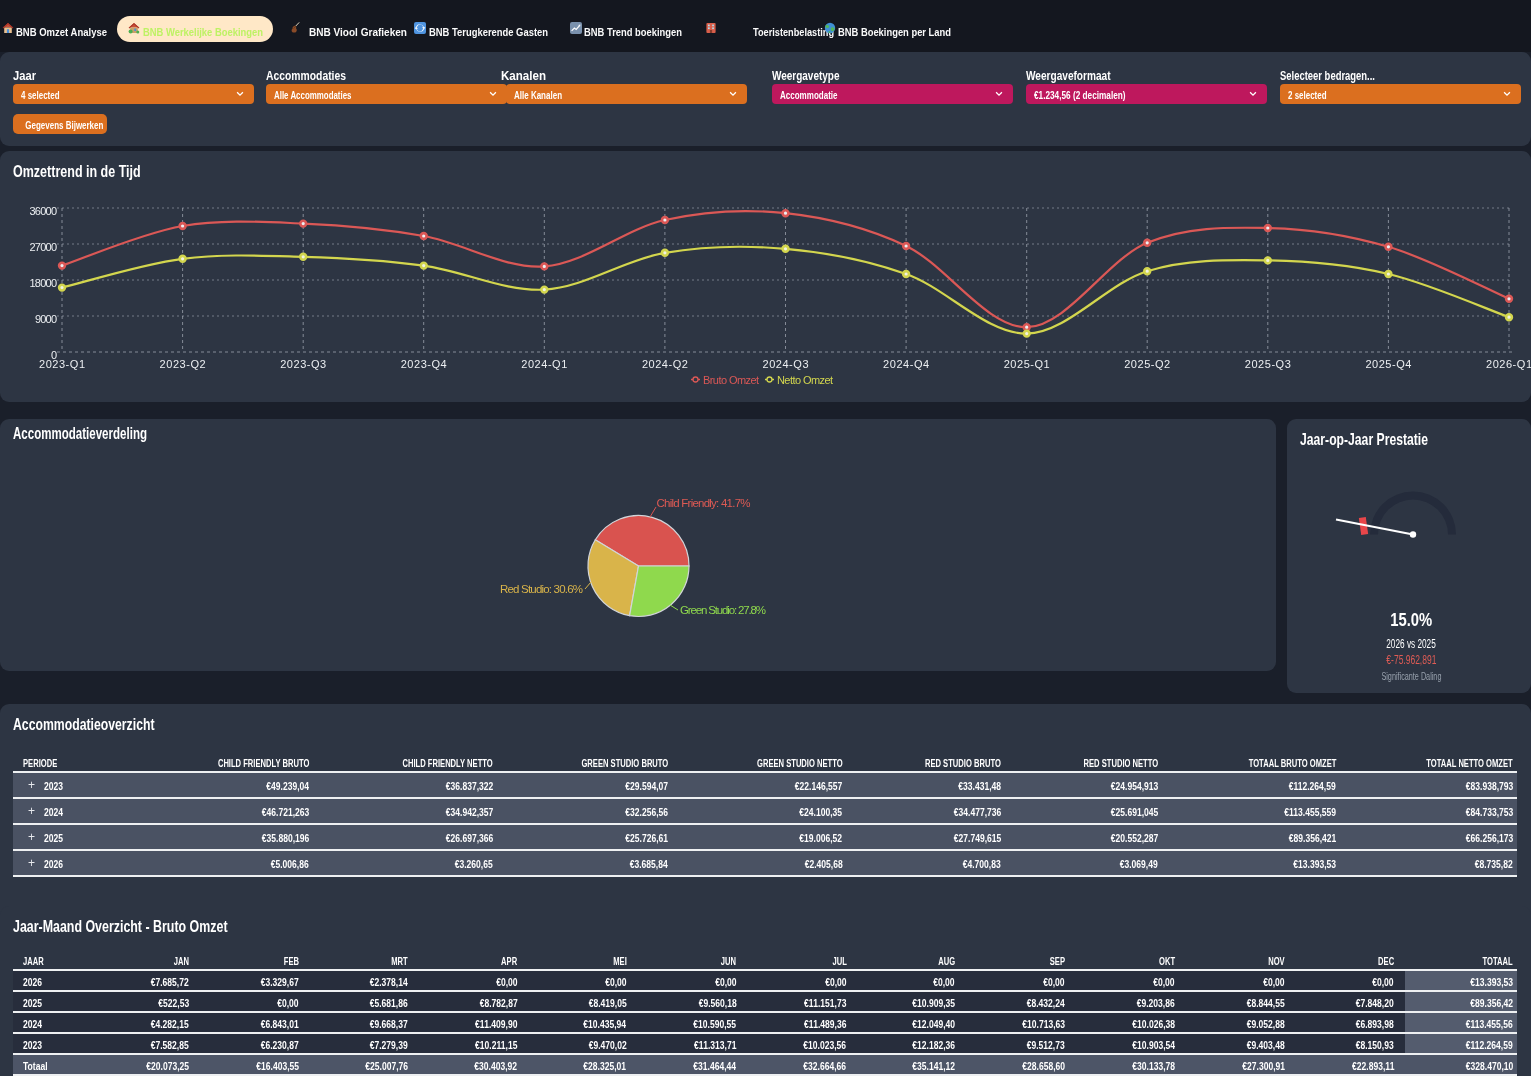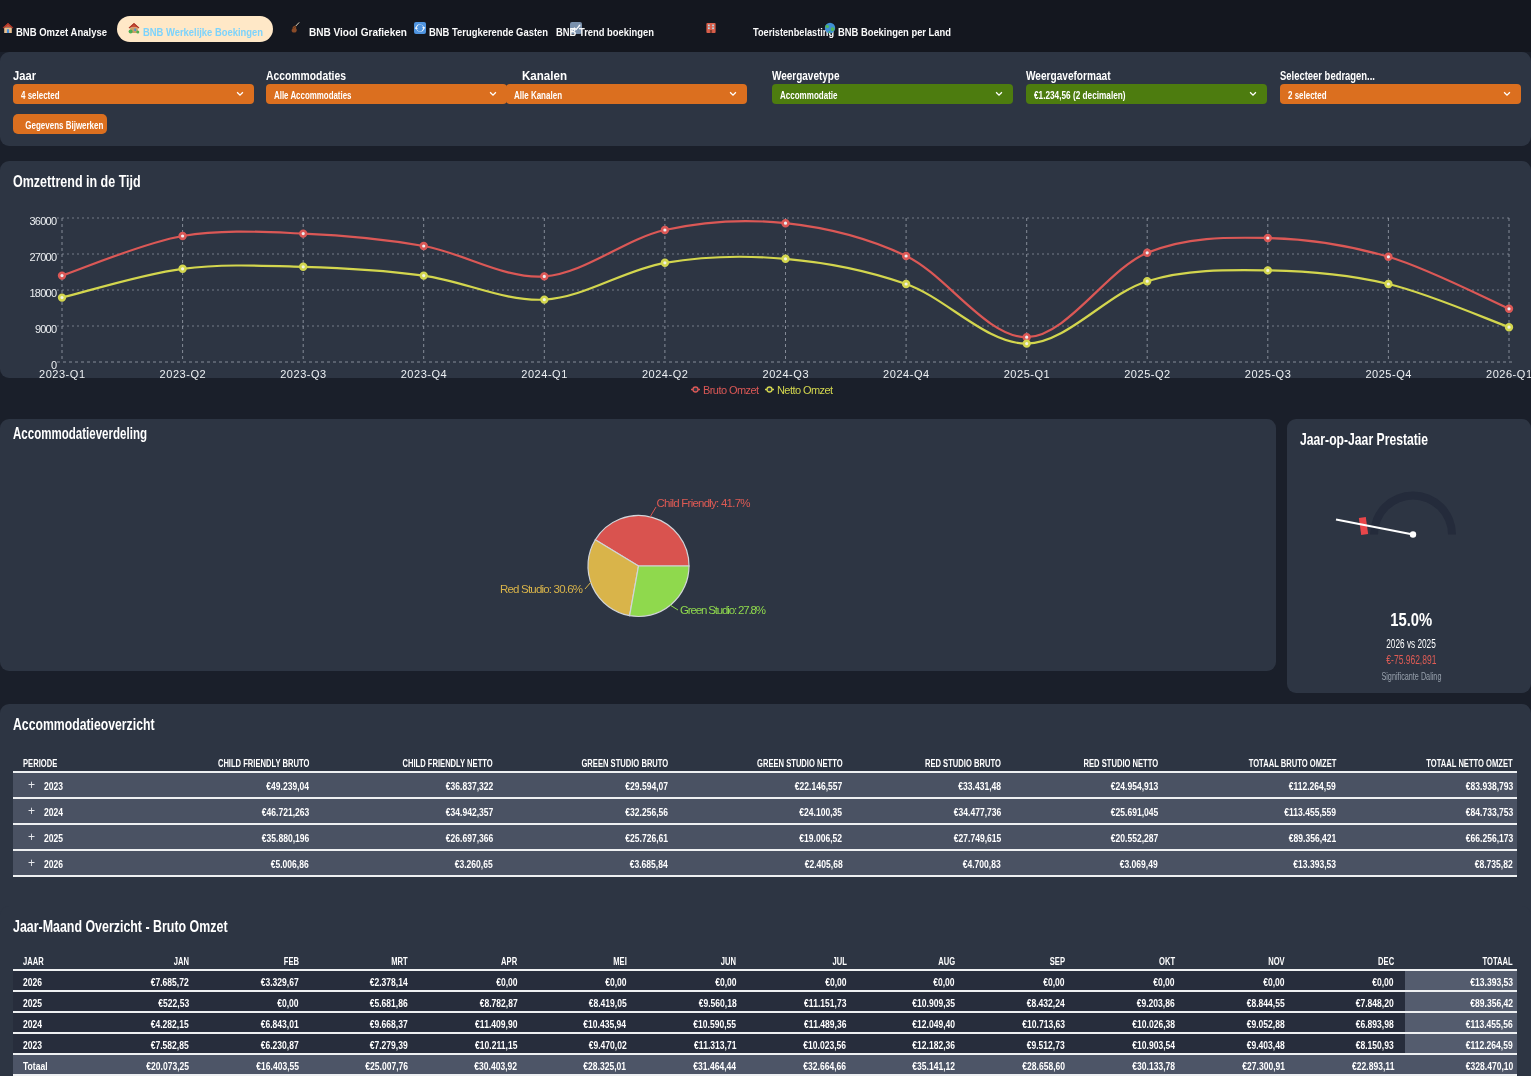--- a/index.html
+++ b/index.html
@@ -1,25 +1,25 @@
 <!DOCTYPE html>
 <html><head><meta charset="utf-8"><style>
 *{margin:0;padding:0;box-sizing:border-box}
 body{width:1531px;height:1076px;background:#1a1f2a;font-family:'Liberation Sans',sans-serif;overflow:hidden;position:relative}
 .sp{display:inline-block;white-space:nowrap}
 .navbg{position:absolute;left:0;top:0;width:1531px;height:52px;background:#14171f}
 .panel{position:absolute;left:0;width:1531px;background:#2d3543;border-radius:9px}
 .ptitle{position:absolute;left:13px;color:#fff;white-space:nowrap;line-height:1}
 .nic{position:absolute;top:22px;width:12px;height:12px}
 .ntxt{position:absolute;top:22px;color:#fafafa;white-space:nowrap;line-height:1.1}
-.ntxt.sel{color:#7dd3fc}
+.ntxt.sel{color:#bef264}
 .pill{position:absolute;left:117px;top:15.5px;width:156px;height:26px;background:#ffe8c7;border-radius:13px}
 .flab{position:absolute;top:14px;color:#fff;line-height:1.1}
 .fsel{position:absolute;top:32px;width:241px;height:20px;background:#db6f1f;border-radius:4px;color:#fff;line-height:19px;padding-left:8px}
-.fsel.br{background:#4d7c0f}
+.fsel.br{background:#be185d}
 .chev{position:absolute;right:10px;top:7px}
 .btn{position:absolute;left:13px;top:62px;width:94px;height:20px;background:#db6f1f;border-radius:5px;color:#fff;line-height:19px;text-align:center}
 .t{position:absolute;left:13px;border-collapse:collapse;table-layout:fixed;color:#fff}
 .t th{text-align:right;padding:0 4px 0 0;white-space:nowrap;color:#fff}
 .t th.hl{text-align:left;padding-left:10px}
 .t td{text-align:right;padding:0 4px 0 0;white-space:nowrap}
 .t1{top:753px;width:1504px}
 .t1 thead tr{height:16.5px}
 .t1 tbody tr{height:26px;background:#4a5263;border-top:2px solid #eef0f2}
 .t1 tbody tr:last-child{border-bottom:2px solid #eef0f2}
@@ -93,21 +93,21 @@
 <svg class="nic" style="left:414px" viewBox="0 0 12 12">
     <rect width="12" height="12" rx="2" fill="#4f94e0"></rect>
     <path d="M6 2.6a3.4 3.4 0 0 1 3.3 2.6h-1.2L9.9 7.4l1.4-2.2H10A4.4 4.4 0 0 0 2 4.4l1 .6A3.4 3.4 0 0 1 6 2.6zM6 9.4a3.4 3.4 0 0 1-3.3-2.6h1.2L2.1 4.6.7 6.8H2A4.4 4.4 0 0 0 10 7.6l-1-.6A3.4 3.4 0 0 1 6 9.4z" fill="#fff"></path>
   </svg>
 <div class="ntxt" style="left:429px"><span class="sp k3">BNB Terugkerende Gasten</span></div>
 <svg class="nic" style="left:570px" viewBox="0 0 12 12">
     <rect width="12" height="12" rx="2" fill="#7a91ad"></rect>
     <path d="M1.6 8.8 4.4 6l1.8 1.4 3.6-4" fill="none" stroke="#fff" stroke-width="1.2"></path>
     <path d="M10.4 2.6l-2.2.4 1.9 1.6z" fill="#fff"></path>
   </svg>
-<div class="ntxt" style="left:556px"><span class="sp k4">BNB Trend boekingen</span></div>
+<div class="ntxt" style="left:584px"><span class="sp k4">BNB Trend boekingen</span></div>
 <svg class="nic" style="left:705px" viewBox="0 0 12 12">
     <rect x="1.4" y="1" width="9.2" height="10" rx="1" fill="#d95f4b"></rect>
     <rect x="3" y="2.6" width="1.7" height="1.7" fill="#aee0f2"></rect>
     <rect x="7.2" y="2.6" width="1.7" height="1.7" fill="#aee0f2"></rect>
     <rect x="3" y="5.4" width="1.7" height="1.7" fill="#aee0f2"></rect>
     <rect x="7.2" y="5.4" width="1.7" height="1.7" fill="#aee0f2"></rect>
     <rect x="4.9" y="8" width="2.2" height="3" fill="#8a3b2b"></rect>
   </svg>
 <div class="ntxt" style="left:753px"><span class="sp k5">Toeristenbelasting</span></div>
 <svg class="nic" style="left:824px" viewBox="0 0 12 12">
@@ -119,39 +119,39 @@
 <div class="ntxt" style="left:838px"><span class="sp k6">BNB Boekingen per Land</span></div>
 <div class="panel" style="top:52px;height:94px">
     <div class="flab" style="left:13px"><span class="sp k7">Jaar</span></div>
     <div class="fsel" style="left:13px"><span class="sp k8">4 selected</span><svg class="chev" width="8" height="6" viewBox="0 0 8 6">
         <path d="M1.1 1.3 4 4.2 6.9 1.3" stroke="#fff" fill="none" stroke-width="1.3"></path>
       </svg></div>
     <div class="flab" style="left:266px"><span class="sp k9">Accommodaties</span></div>
     <div class="fsel" style="left:266px"><span class="sp k10">Alle Accommodaties</span><svg class="chev" width="8" height="6" viewBox="0 0 8 6">
         <path d="M1.1 1.3 4 4.2 6.9 1.3" stroke="#fff" fill="none" stroke-width="1.3"></path>
       </svg></div>
-    <div class="flab" style="left:522px"><span class="sp k11">Kanalen</span></div>
+    <div class="flab" style="left:501px"><span class="sp k11">Kanalen</span></div>
     <div class="fsel" style="left:506px"><span class="sp k12">Alle Kanalen</span><svg class="chev" width="8" height="6" viewBox="0 0 8 6">
         <path d="M1.1 1.3 4 4.2 6.9 1.3" stroke="#fff" fill="none" stroke-width="1.3"></path>
       </svg></div>
     <div class="flab" style="left:772px"><span class="sp k13">Weergavetype</span></div>
     <div class="fsel br" style="left:772px"><span class="sp k14">Accommodatie</span><svg class="chev" width="8" height="6" viewBox="0 0 8 6">
         <path d="M1.1 1.3 4 4.2 6.9 1.3" stroke="#fff" fill="none" stroke-width="1.3"></path>
       </svg></div>
     <div class="flab" style="left:1026px"><span class="sp k15">Weergaveformaat</span></div>
     <div class="fsel br" style="left:1026px"><span class="sp k16">€1.234,56 (2 decimalen)</span><svg class="chev" width="8" height="6" viewBox="0 0 8 6">
         <path d="M1.1 1.3 4 4.2 6.9 1.3" stroke="#fff" fill="none" stroke-width="1.3"></path>
       </svg></div>
     <div class="flab" style="left:1280px"><span class="sp k17">Selecteer bedragen...</span></div>
     <div class="fsel" style="left:1280px"><span class="sp k8">2 selected</span><svg class="chev" width="8" height="6" viewBox="0 0 8 6">
         <path d="M1.1 1.3 4 4.2 6.9 1.3" stroke="#fff" fill="none" stroke-width="1.3"></path>
       </svg></div>
     <div class="btn"><span class="sp k18">Gegevens Bijwerken</span></div>
   </div>
-<div class="panel" style="top:161px;height:217px">
+<div class="panel" style="top:151px;height:251px">
 <div class="ptitle" style="top:12px"><span class="sp k19">Omzettrend in de Tijd</span></div>
 <svg width="1531" height="251" style="position:absolute;left:0;top:0">
 <style>.gv{stroke:#a7adb8;stroke-width:1;stroke-dasharray:3 3;opacity:.72}.gh{stroke:#a7adb8;stroke-width:1;stroke-dasharray:2 3;opacity:.58}.ax{font-family:"Liberation Sans",sans-serif;font-size:11px;fill:#eceff2}</style>
 <line x1="62.0" y1="57" x2="62.0" y2="201" class="gv"></line>
       <line x1="182.6" y1="57" x2="182.6" y2="201" class="gv"></line>
       <line x1="303.2" y1="57" x2="303.2" y2="201" class="gv"></line>
       <line x1="423.7" y1="57" x2="423.7" y2="201" class="gv"></line>
       <line x1="544.3" y1="57" x2="544.3" y2="201" class="gv"></line>
       <line x1="664.9" y1="57" x2="664.9" y2="201" class="gv"></line>
       <line x1="785.5" y1="57" x2="785.5" y2="201" class="gv"></line>

